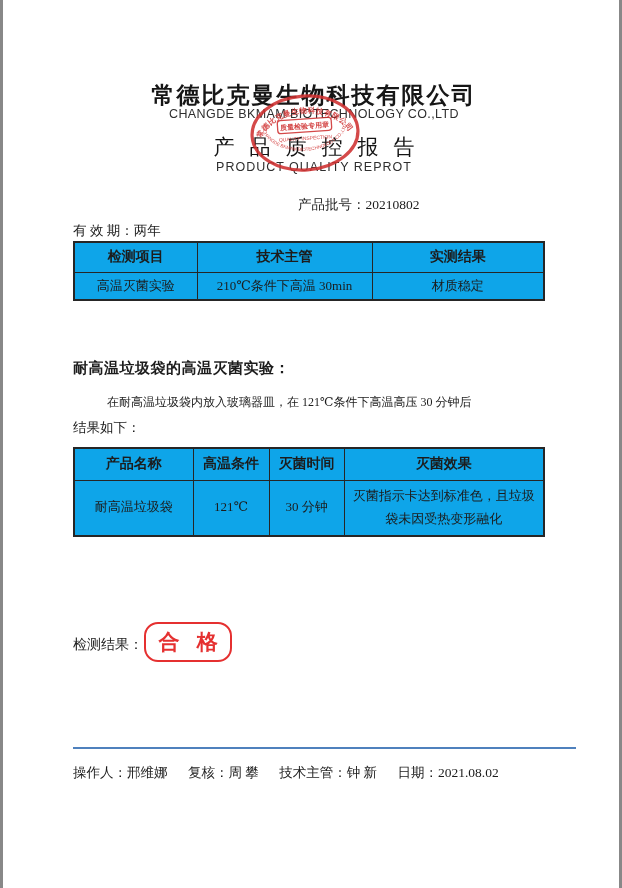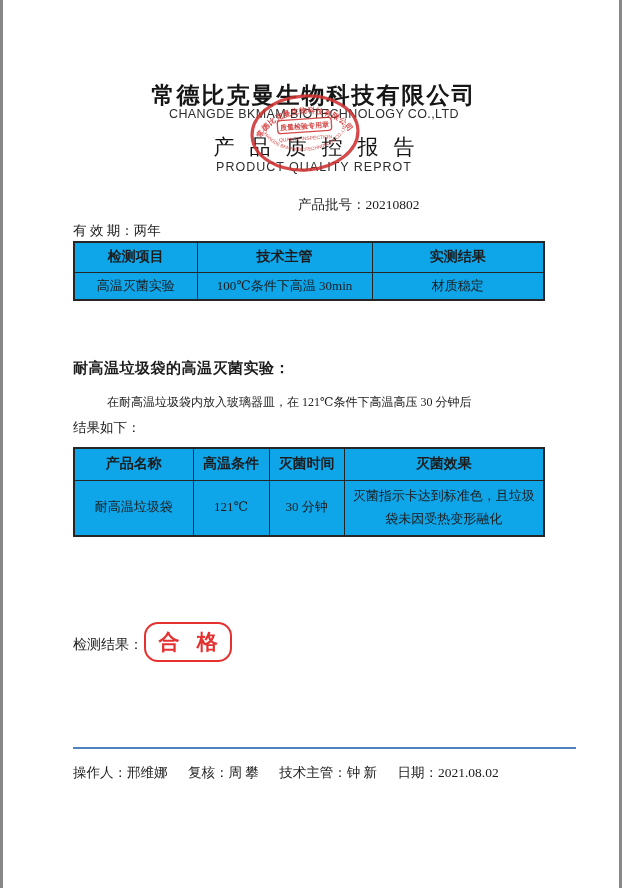--- a/index.html
+++ b/index.html
@@ -145,21 +145,21 @@
     <thead>
       <tr>
         <th>检测项目</th>
         <th>技术主管</th>
         <th>实测结果</th>
       </tr>
     </thead>
     <tbody>
       <tr>
         <td>高温灭菌实验</td>
-        <td>100℃条件下高温 30min</td>
+        <td>210℃条件下高温 30min</td>
         <td>材质稳定</td>
       </tr>
     </tbody>
   </table>
 
   <div class="abs exp-heading">耐高温垃圾袋的高温灭菌实验：</div>
   <div class="abs exp-body">在耐高温垃圾袋内放入玻璃器皿，在 121℃条件下高温高压 30 分钟后</div>
   <div class="abs exp-body2">结果如下：</div>
 
   <table class="abs qc t2">

